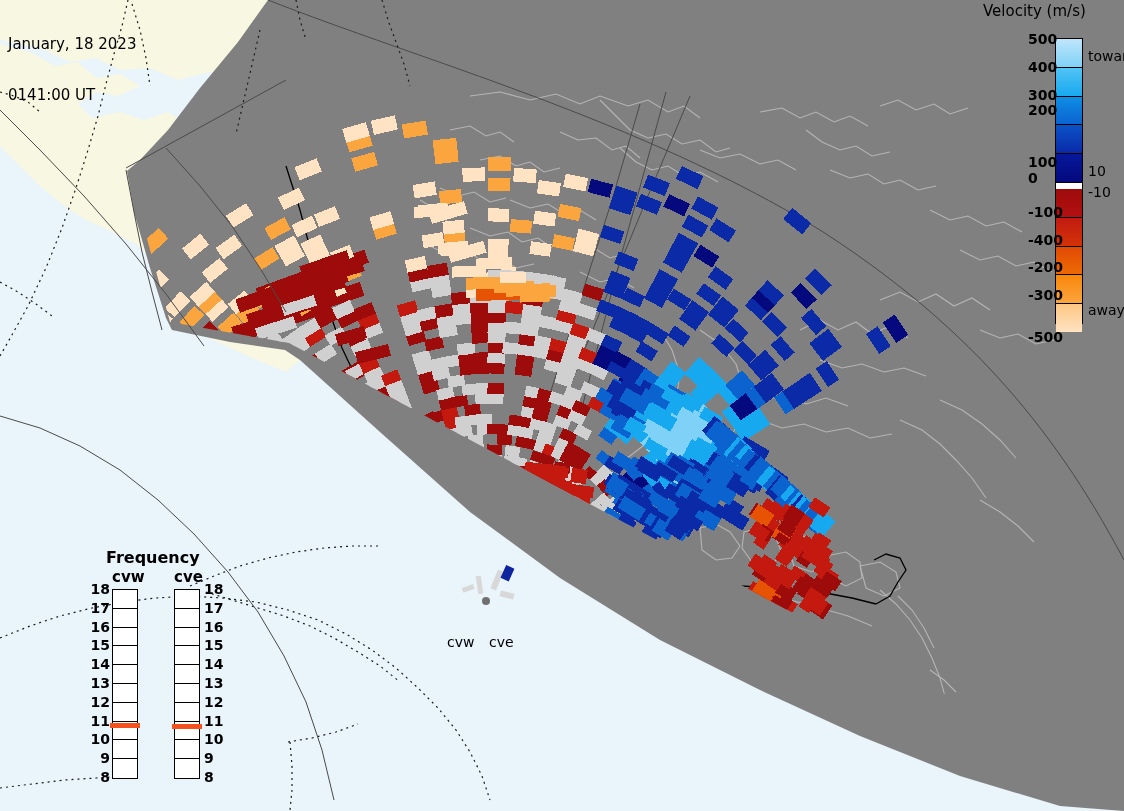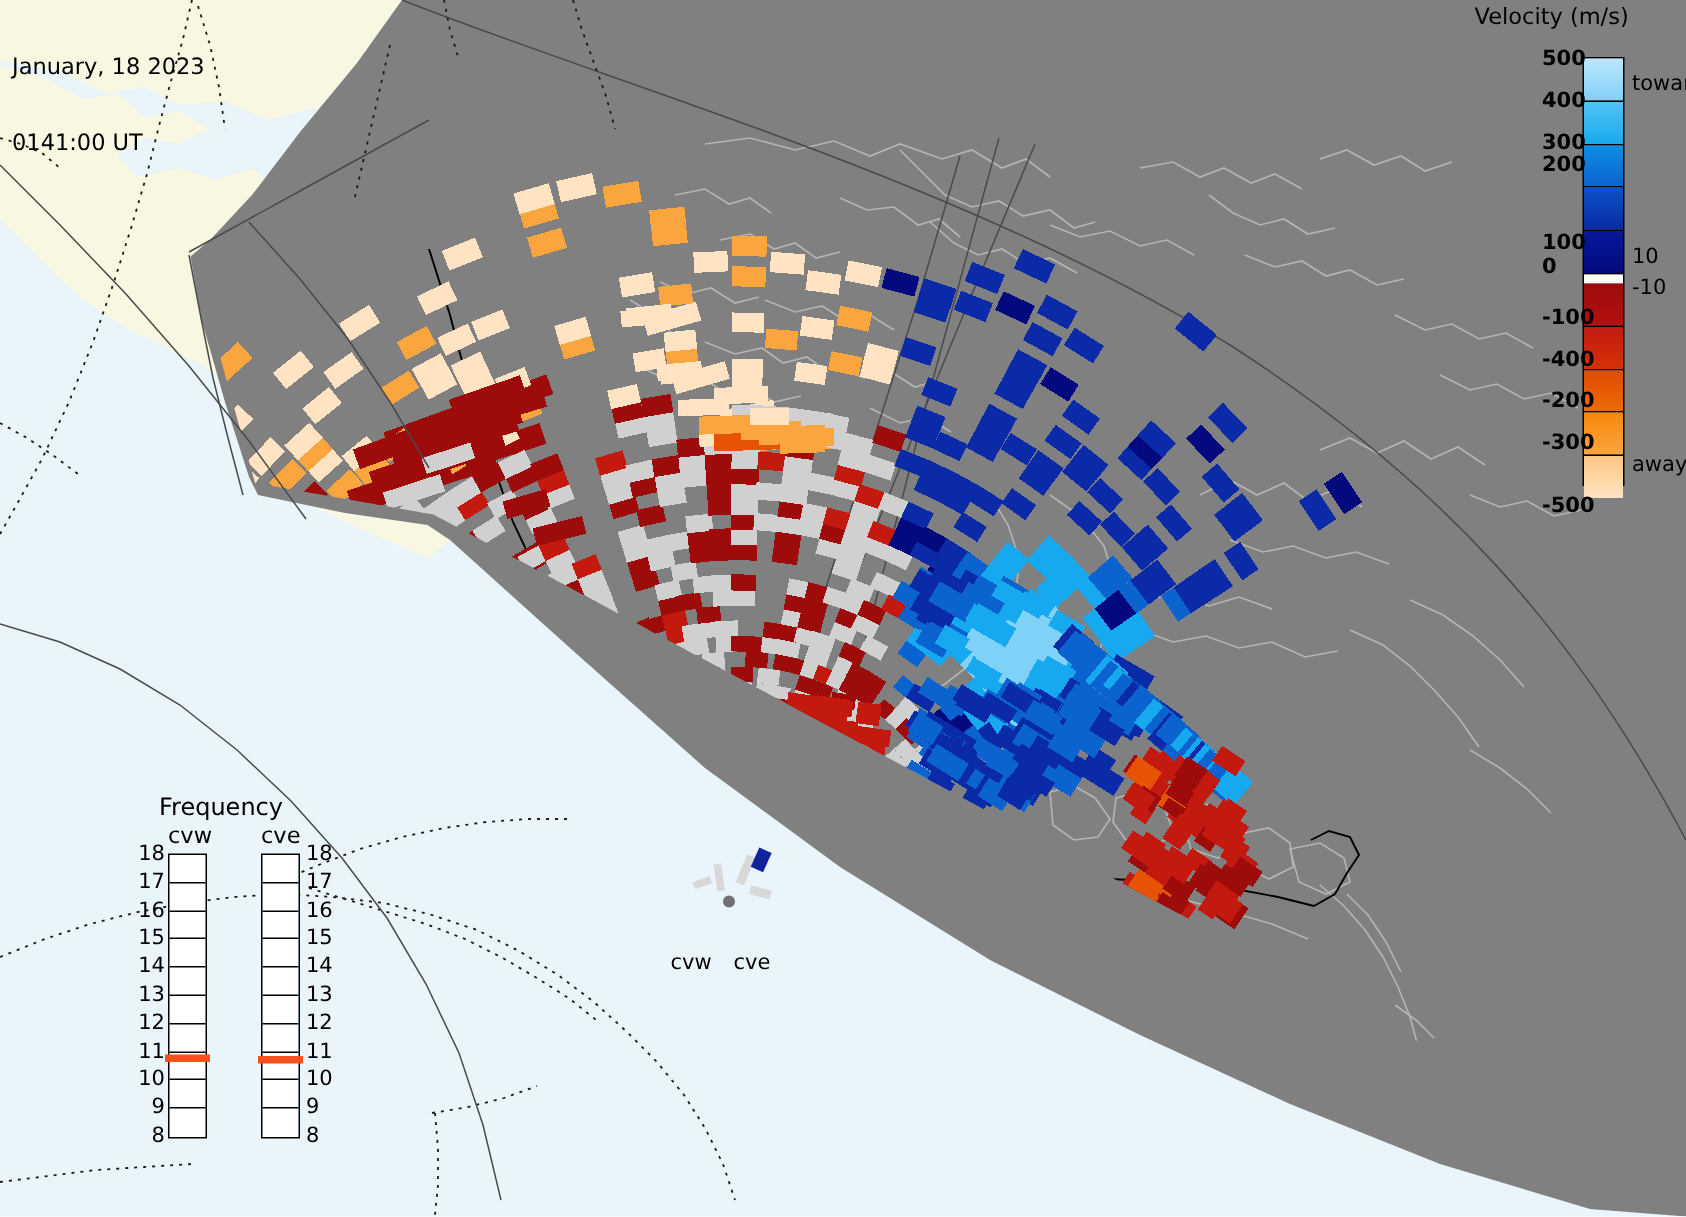--- a/index.html
+++ b/index.html
@@ -15,21 +15,21 @@
 
   
   #colorbar-panel{right:0px;top:0px;width:149px;height:340px;}
   #cb-title{position:absolute;left:8px;top:2px;width:140px;font-size:15px;color:#000;white-space:nowrap;}
   #cb-bar{position:absolute;left:80px;top:38px;width:28px;height:286px;border:1px solid #000;box-sizing:border-box;}
   .cb-band{width:100%;}
   .cb-tick{position:absolute;right:52px;font-size:14px;color:#000;width:44px;line-height:14px;font-weight:bold;}
   .cb-side{position:absolute;left:113px;font-size:14px;color:#000;line-height:14px;white-space:nowrap;}
 
   
-  #freq-panel{left:88px;top:528px;width:152px;height:248px;}
+  #freq-panel{left:88px;top:548px;width:152px;height:248px;font-weight:bold;}
   #freq-title{position:absolute;left:18px;top:0px;font-size:16px;color:#000;white-space:nowrap;}
   .freq-col-label{position:absolute;top:20px;font-size:15px;color:#000;}
   .freq-bar{position:absolute;top:41px;width:26px;height:190px;border:1px solid #000;box-sizing:border-box;background:#fff;}
   .freq-seg{width:100%;border-bottom:1px solid #000;box-sizing:border-box;}
   .freq-seg:last-child{border-bottom:none;}
   .freq-tick{position:absolute;font-size:14px;color:#000;line-height:14px;width:22px;text-align:right;}
   .freq-tick.right{text-align:left;}
   .freq-marker{position:absolute;height:5px;background:#f4511e;}
 
   

